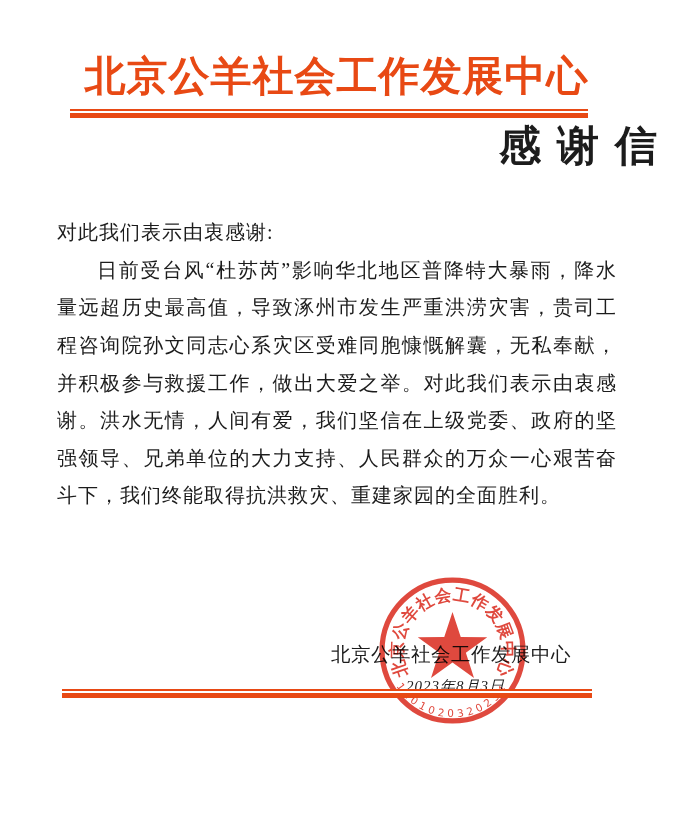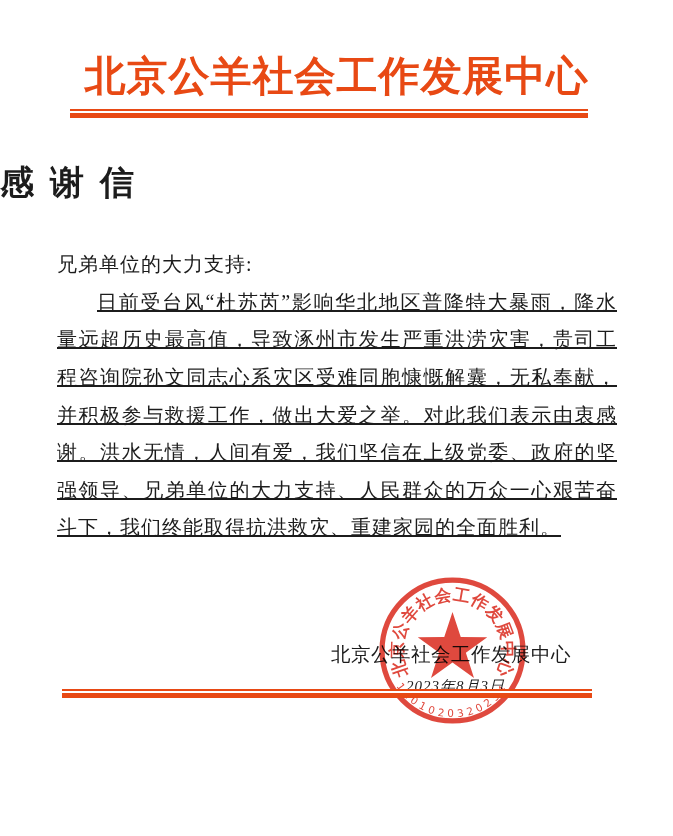--- a/index.html
+++ b/index.html
@@ -28,36 +28,35 @@
   .rule{
     margin-left:70px;
     width:518px;
   }
   .rule .thin{height:2px;background:var(--accent);}
   .rule .gap{height:2px;background:#ffffff;}
   .rule .thick{height:5px;background:var(--accent);}
   .head-rule{margin-top:8px;}
   .foot-rule{position:absolute;left:62px;bottom:34px;width:530px;margin-left:0;}
   .letter-title{
-    margin-top:42px;
-    text-align:left;
-    font-size:34px;
+    text-align:right;
+    font-size:42px;
     font-weight:700;
     letter-spacing:16px;
     color:var(--ink);
   }
   .letter-body{
     margin:40px 56px 0 57px;
     font-size:20px;
     line-height:37.6px;
     letter-spacing:1px;
     text-align:justify;
   }
   .salutation{white-space:nowrap;}
-  .body-paragraph{margin:0;text-indent:2em;text-decoration:underline;}
+  .body-paragraph{margin:0;text-indent:2em;}
   .closing-org{
     position:absolute;
     left:331px;top:641px;
     font-size:19.5px;
     letter-spacing:0.5px;
     white-space:nowrap;
   }
   .closing-date{
     position:absolute;
     left:406px;top:677px;
@@ -84,21 +83,21 @@
 
   <div class="rule head-rule">
     <div class="thin"></div>
     <div class="gap"></div>
     <div class="thick"></div>
   </div>
 
   <div class="letter-title">感谢信</div>
 
   <div class="letter-body">
-    <div class="salutation">兄弟单位的大力支持:</div>
+    <div class="salutation">对此我们表示由衷感谢:</div>
     <p class="body-paragraph">日前受台风“杜苏芮”影响华北地区普降特大暴雨，降水量远超历史最高值，导致涿州市发生严重洪涝灾害，贵司工程咨询院孙文同志心系灾区受难同胞慷慨解囊，无私奉献，并积极参与救援工作，做出大爱之举。对此我们表示由衷感谢。洪水无情，人间有爱，我们坚信在上级党委、政府的坚强领导、兄弟单位的大力支持、人民群众的万众一心艰苦奋斗下，我们终能取得抗洪救灾、重建家园的全面胜利。</p>
   </div>
 
   <div class="closing-org">北京公羊社会工作发展中心</div>
 
   <div class="closing-date">2023年8月3日</div>
 
   <svg class="seal" viewBox="0 0 160 160" xmlns="http://www.w3.org/2000/svg">
     <defs>
       <path id="sealTopArc" d="M 36.5 100.3 A 48 48 0 1 1 123.5 100.3" fill="none"></path>

